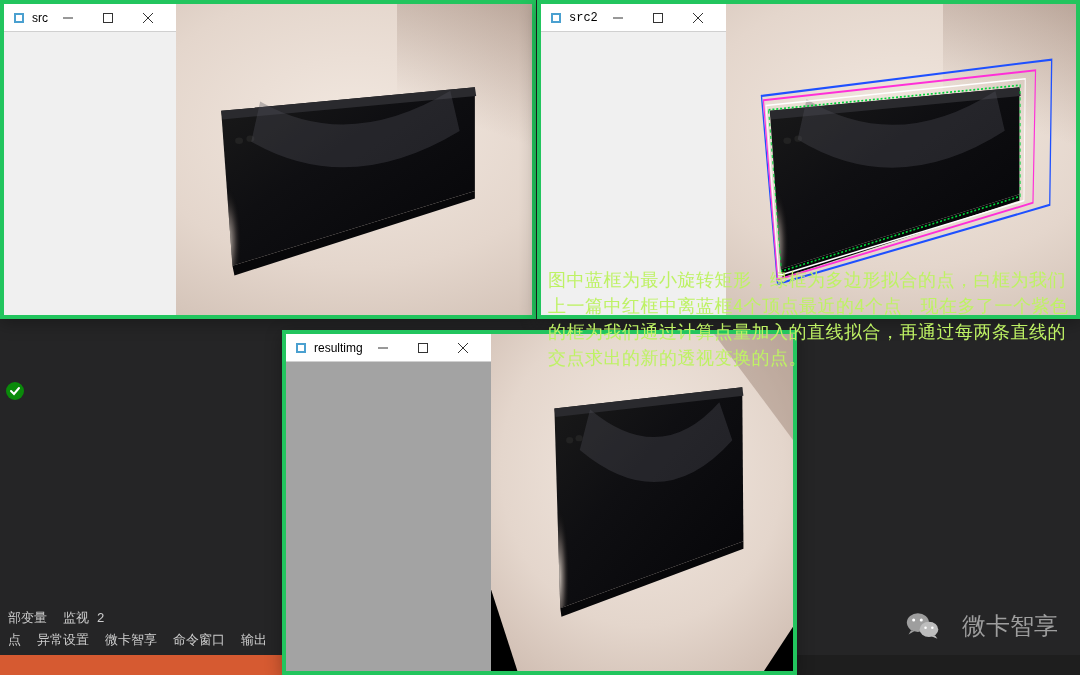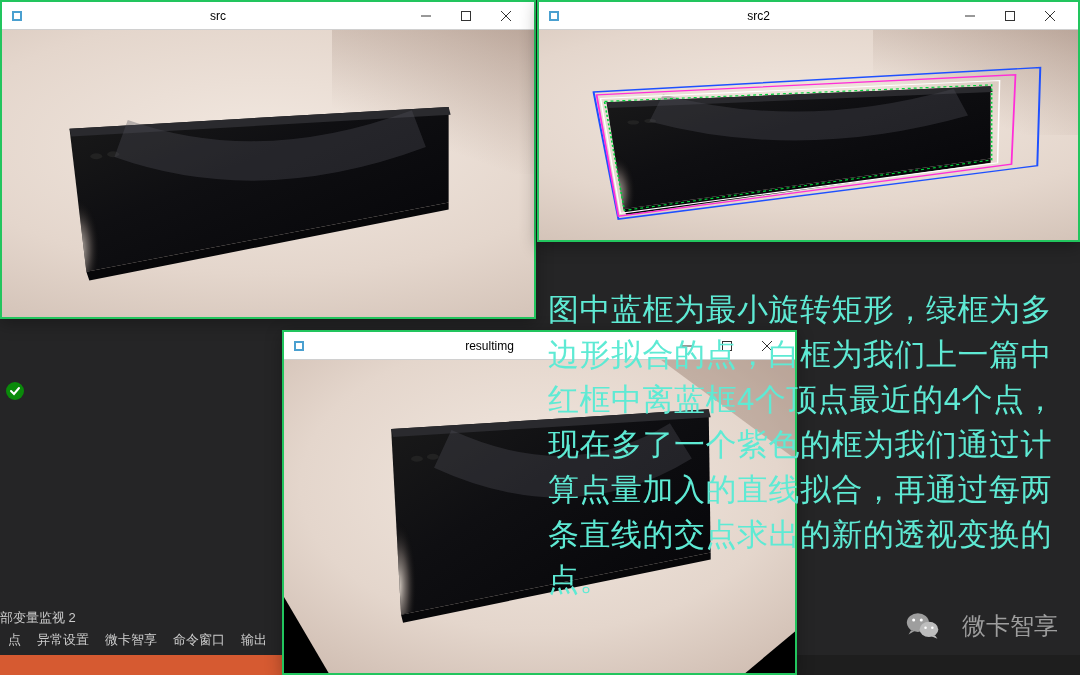--- a/index.html
+++ b/index.html
@@ -57,41 +57,41 @@
 .ide-bottom-tabs-row1 {
   position: absolute;
   bottom: 44px;
   left: 0;
   display: flex;
   gap: 0;
   font-size: 13px;
   color: #cccccc;
 }
 .ide-bottom-tabs-row1 .tab {
-  padding: 4px 0;
+  padding: 4px 8px;
+  font-family: Liberation Mono, monospace;
 }
 
 .orange-bar {
   position: absolute;
   bottom: 0;
   left: 0;
   right: 0;
   height: 20px;
   background: linear-gradient(to right, #d65a31 0%, #d65a31 40%, #1e1e1e 40%);
 }
 
 
 .cv-window {
   position: absolute;
   background: #f0f0f0;
-  border: 2px solid #22c55e;
-  display: flex;
-  flex-direction: column;
+  border: 4px solid #22c55e;
+  display: flex;
+  flex-direction: row;
   box-shadow: 0 4px 16px rgba(0,0,0,0.3);
-  text-align: center;
 }
 .titlebar {
   height: 28px;
   background: #ffffff;
   display: flex;
   align-items: center;
   padding: 0 8px;
   font-size: 12px;
   color: #000;
   border-bottom: 1px solid #d0d0d0;
@@ -130,38 +130,38 @@
 }
 .shadow-backdrop {
   position: absolute;
   top: 0; right: 0; width: 38%; height: 50%;
   background: linear-gradient(200deg, rgba(120,90,75,0.35), transparent 70%);
 }
 
 
 #win-src { top: 0; left: 0; width: 536px; height: 319px; }
 
-#win-src2 { top: 0; left: 537px; width: 543px; height: 242px; }
-
-#win-result { top: 330px; left: 282px; width: 515px; height: 345px; background: #737373; }
+#win-src2 { top: 0; left: 537px; width: 543px; height: 319px; font-family: Liberation Mono, monospace; }
+
+#win-result { top: 330px; left: 282px; width: 515px; height: 345px; background: #a3a3a3; }
 
 
 .overlay-line {
   position: absolute;
   pointer-events: none;
 }
 
 
 .description {
   position: absolute;
-  top: 288px;
+  top: 267px;
   left: 548px;
   width: 524px;
-  color: #5eead4;
-  font-size: 31px;
+  color: #bef264;
+  font-size: 18px;
   line-height: 1.45;
   font-family: "Microsoft YaHei", sans-serif;
   letter-spacing: 0.5px;
   z-index: 50;
 }
 
 
 .wechat-brand {
   position: absolute;
   bottom: 32px;

